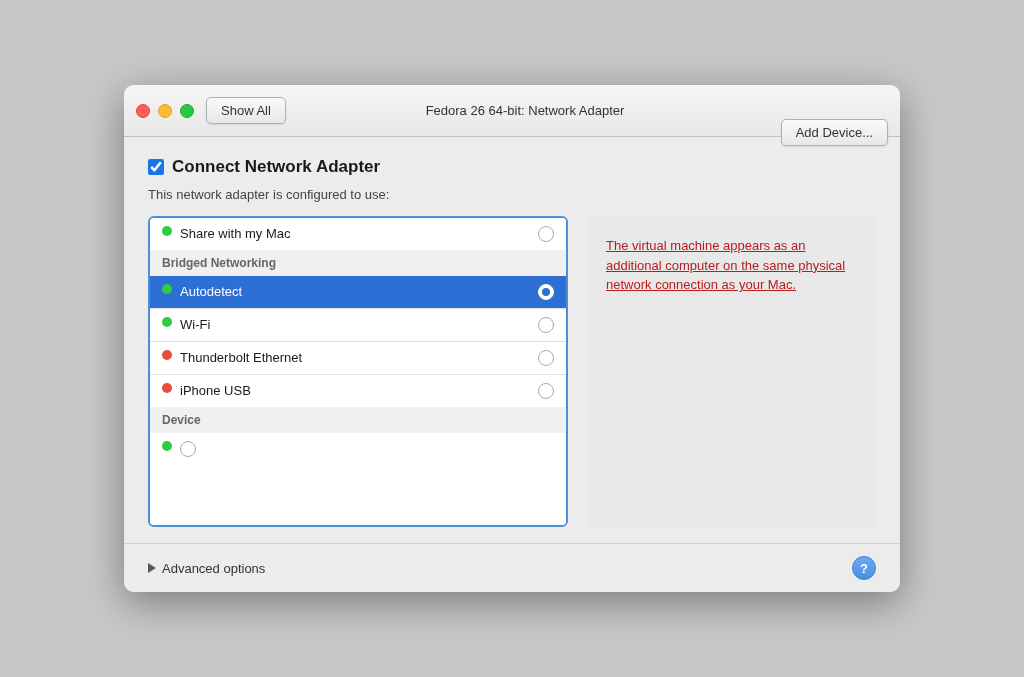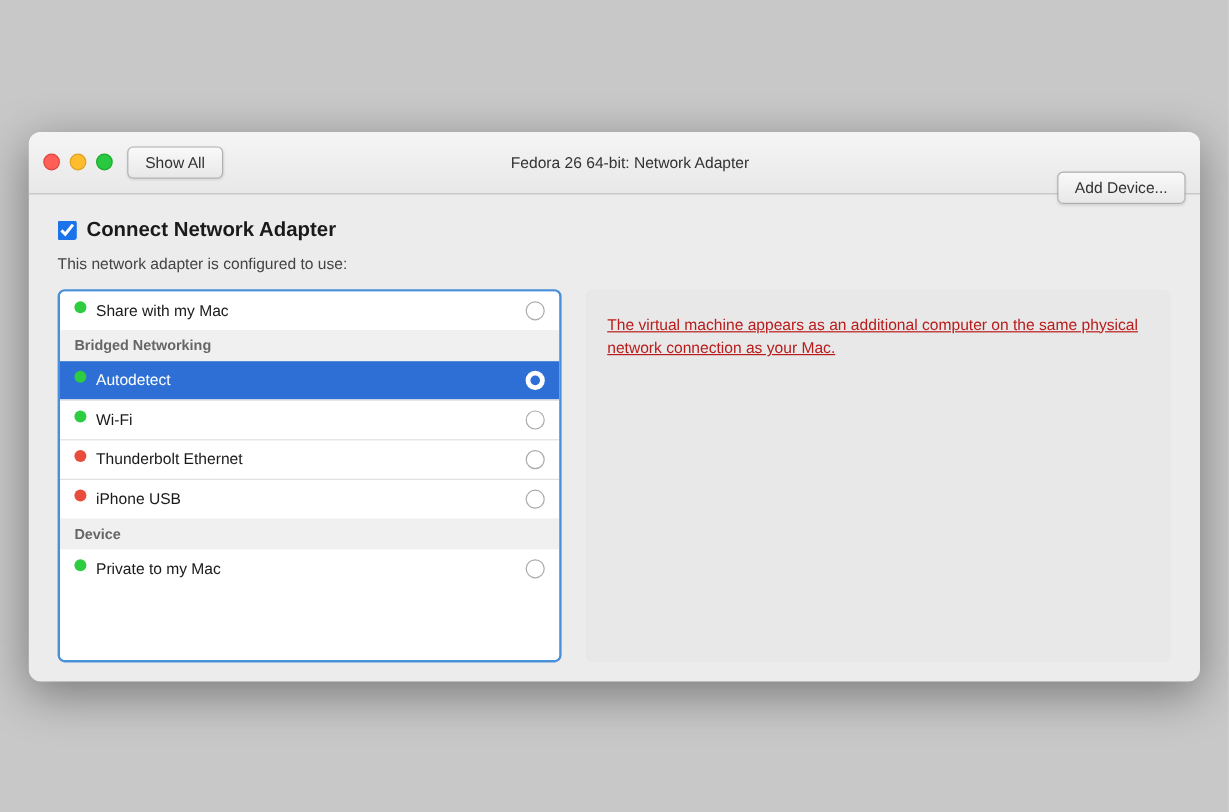--- a/index.html
+++ b/index.html
@@ -9,21 +9,21 @@
       background: #c8c8c8;
       width: 1024px;
       height: 677px;
       overflow: hidden;
       display: flex;
       align-items: center;
       justify-content: center;
     }
 
     .window {
-      width: 976px;
+      width: 776px;
       background: #ececec;
       border-radius: 10px;
       box-shadow: 0 10px 40px rgba(0,0,0,0.4);
       overflow: hidden;
       display: flex;
       flex-direction: column;
     }
 
     .titlebar {
       background: linear-gradient(to bottom, #f5f5f5, #e8e8e8);
@@ -306,26 +306,32 @@
         </div>
         <div class="network-item">
           <div class="dot red"></div>
           <span class="network-name">iPhone USB</span>
           <div class="radio-btn"></div>
         </div>
 
         <div class="group-header">Device</div>
         <div class="network-item first-item">
           <div class="dot green"></div>
-          <span class="network-name">Private to my Mac</span>
           <div class="radio-btn"></div>
         </div>
 
         <div style="height: 60px; background: #fff;"></div>
       </div>
 
       <div class="description-panel">
         <span>The virtual machine appears as an additional computer on the same physical network connection as your Mac.</span>
       </div>
     </div>
   </div>
 
+  <div class="bottom-bar">
+    <div class="advanced-options">
+      <div class="triangle-icon"></div>
+      <span>Advanced options</span>
+    </div>
+    <div class="help-btn">?</div>
+  </div>
 </div>
 
 </body></html>

